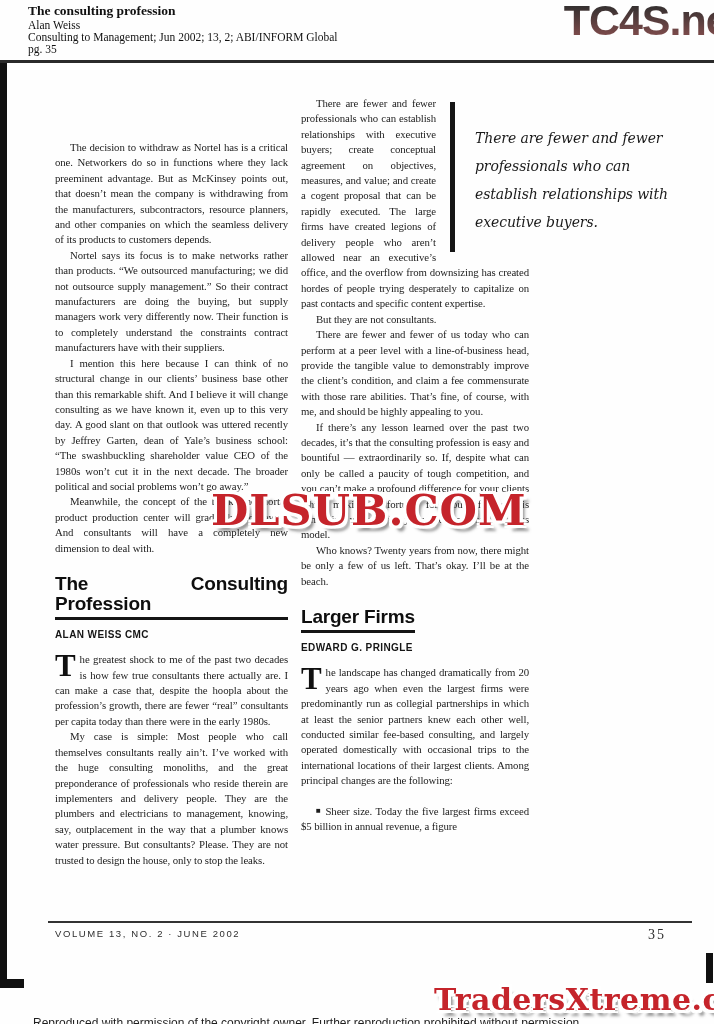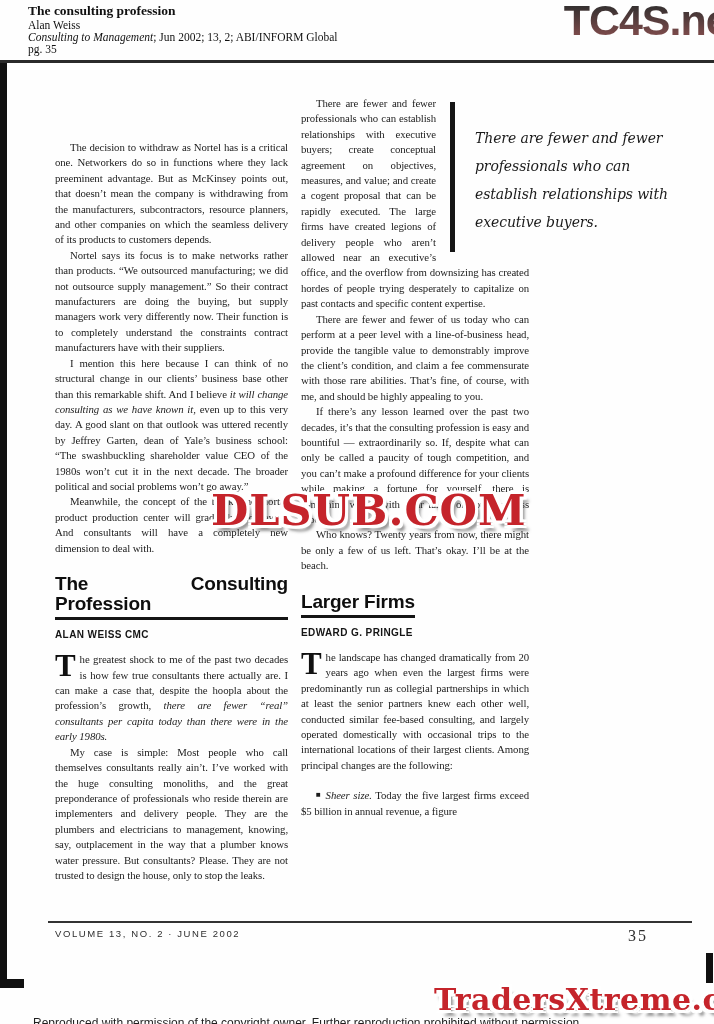--- a/index.html
+++ b/index.html
@@ -2,21 +2,21 @@
 <html><head>
 <meta charset="utf-8">
 <style>
   html,body{margin:0;padding:0;background:#e8e8e8;}
   .page{position:relative;width:714px;height:1024px;background:#fefefe;overflow:hidden;
         font-family:"Liberation Serif",serif;color:#1c1c1c;padding-left:33px;}
 
   
   .citation{position:absolute;left:28px;top:5px;line-height:12px;font-size:11.5px;color:#111;}
   .citation .title{font-size:13.5px;font-weight:bold;margin-bottom:2px;}
-  .it{font-style:italic;}
+  .it{}
 
   
   .top-rule{position:absolute;left:0;top:60px;width:714px;height:3px;background:#2a2a2a;}
   .edge-left{position:absolute;left:0;top:63px;width:7px;height:925px;background:#101010;}
   .edge-left-foot{position:absolute;left:0;top:979px;width:24px;height:9px;background:#101010;}
   .edge-right{position:absolute;left:706px;top:953px;width:7px;height:30px;background:#101010;}
 
   
   .col{position:absolute;top:96px;font-size:10.8px;line-height:15.4px;letter-spacing:-0.1px;
        text-align:justify;color:#1c1c1c;}
@@ -38,21 +38,21 @@
   
   .pullquote{float:right;width:196px;margin:6px -142px 10px 14px;padding:22px 0 0 20px;
              border-left:5px solid #151515;min-height:128px;font-family:"DejaVu Serif",serif;
              font-style:italic;font-size:14px;line-height:28px;color:#1a1a1a;text-align:left;
              text-indent:0;}
 
   
   .footer-rule{position:absolute;left:48px;top:921px;width:644px;height:2px;background:#333;}
   .footer-vol{position:absolute;left:55px;top:928px;font-family:Liberation Sans, sans-serif;
               font-size:9.5px;letter-spacing:1.6px;color:#2d2d2d;}
-  .footer-page{position:absolute;left:628px;top:927px;font-size:16px;letter-spacing:2px;color:#2d2d2d;}
+  .footer-page{position:absolute;left:648px;top:927px;font-size:14px;letter-spacing:2px;color:#2d2d2d;}
 
   
   .notice{position:absolute;left:5px;top:1016px;font-family:"Liberation Sans",sans-serif;
           font-size:12px;color:#1f1f1f;margin-left:28px;}
 
   
   .wm{position:absolute;white-space:nowrap;pointer-events:none;}
   .wm-tc4s{top:-4px;right:5px;font-family:"Liberation Sans",sans-serif;font-weight:bold;
            font-size:43px;letter-spacing:-1px;color:#4a3434;}
   @supports ((-webkit-background-clip:text) or (background-clip:text)){
@@ -94,20 +94,21 @@
     <h2 class="sec">The Consulting Profession</h2>
     <div class="byline">ALAN WEISS CMC</div>
 
     <p class="body-p nofirst"><span class="dropcap">T</span><span>he greatest shock to me of the past two decades is how few true consultants there actually are. I can make a case that, despite the hoopla about the profession’s growth, </span><span class="it">there are fewer “real” consultants per capita today than there were in the early 1980s.</span></p>
     <p class="body-p">My case is simple: Most people who call themselves consultants really ain’t. I’ve worked with the huge consulting monoliths, and the great preponderance of professionals who reside therein are implementers and delivery people. They are the plumbers and electricians to management, knowing, say, outplacement in the way that a plumber knows water pressure. But consultants? Please. They are not trusted to design the house, only to stop the leaks.</p>
   </section>
 
   <section class="col col2">
     <blockquote class="pullquote">There are fewer and fewer professionals who can establish relationships with executive buyers.</blockquote>
     <p class="body-p">There are fewer and fewer professionals who can establish relationships with executive buyers; create conceptual agreement on objectives, measures, and value; and create a cogent proposal that can be rapidly executed. The large firms have created legions of delivery people who aren’t allowed near an executive’s office, and the overflow from downsizing has created hordes of people trying desperately to capitalize on past contacts and specific content expertise.</p>
+    <p class="body-p">But they are not consultants.</p>
     <p class="body-p">There are fewer and fewer of us today who can perform at a peer level with a line-of-business head, provide the tangible value to demonstrably improve the client’s condition, and claim a fee commensurate with those rare abilities. That’s fine, of course, with me, and should be highly appealing to you.</p>
     <p class="body-p">If there’s any lesson learned over the past two decades, it’s that the consulting profession is easy and bountiful — extraordinarily so. If, despite what can only be called a paucity of tough competition, and you can’t make a profound difference for your clients while making a fortune for yourself, there is something wrong with your talent or your business model.</p>
     <p class="body-p">Who knows? Twenty years from now, there might be only a few of us left. That’s okay. I’ll be at the beach.</p>
 
     <h2 class="sec">Larger Firms</h2>
     <div class="byline">EDWARD G. PRINGLE</div>
 
     <p class="body-p nofirst"><span class="dropcap">T</span><span>he landscape has changed dramatically from 20 years ago when even the largest firms were predominantly run as collegial partnerships in which at least the senior partners knew each other well, conducted similar fee-based consulting, and largely operated domestically with occasional trips to the international locations of their largest clients. Among principal changes are the following:</span></p>
     <p class="body-p bullet-p"><span class="bullet-marker">■</span> <span class="it">Sheer size.</span><span> Today the five largest firms exceed $5 billion in annual revenue, a figure</span></p>
   </section>

